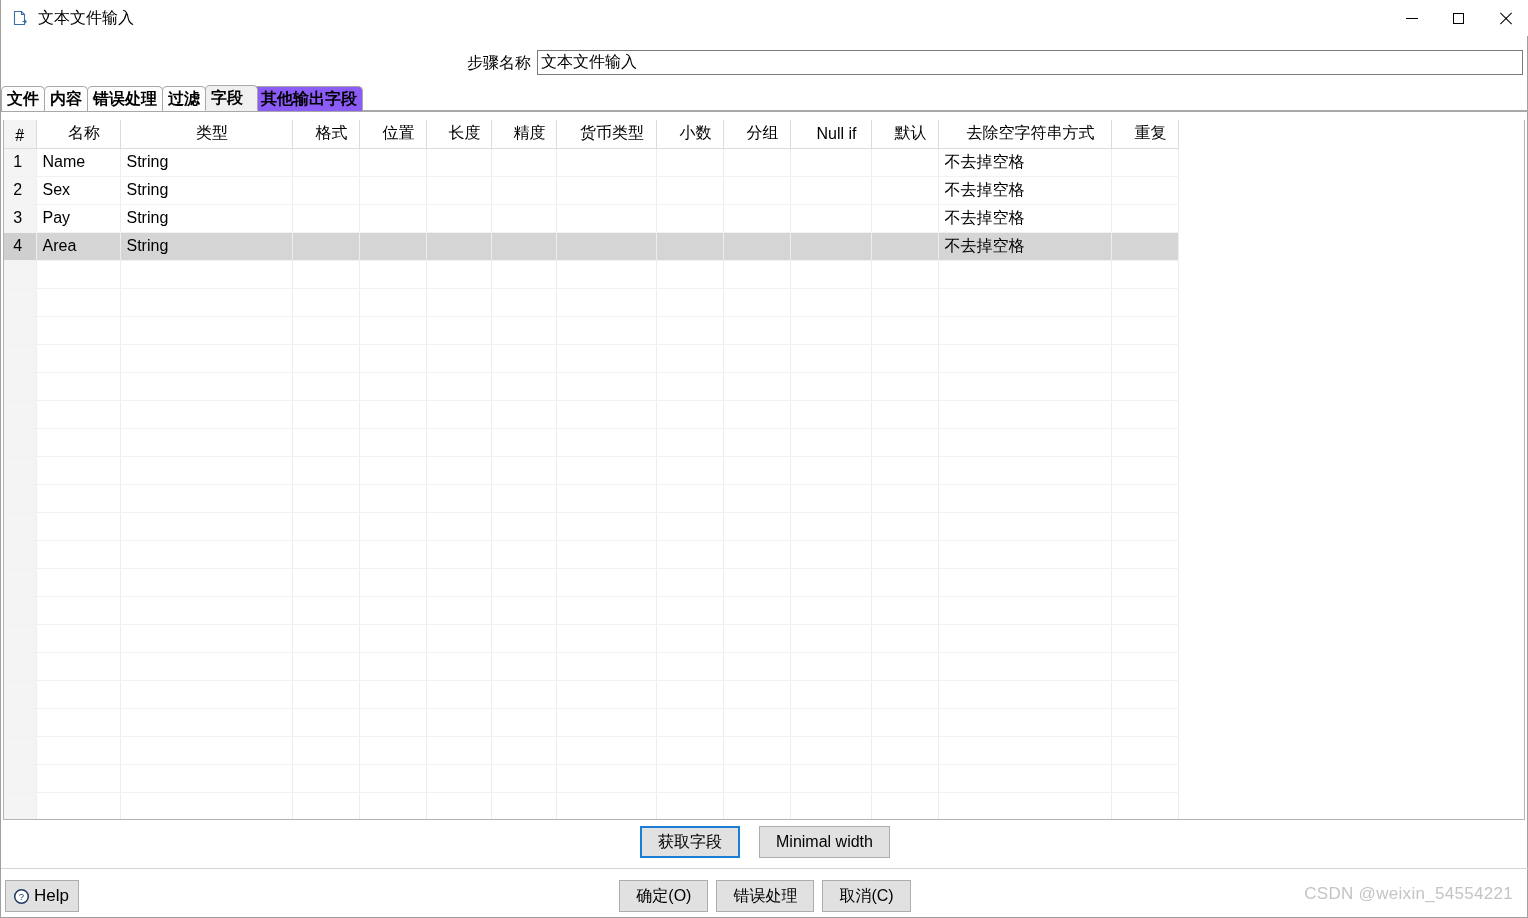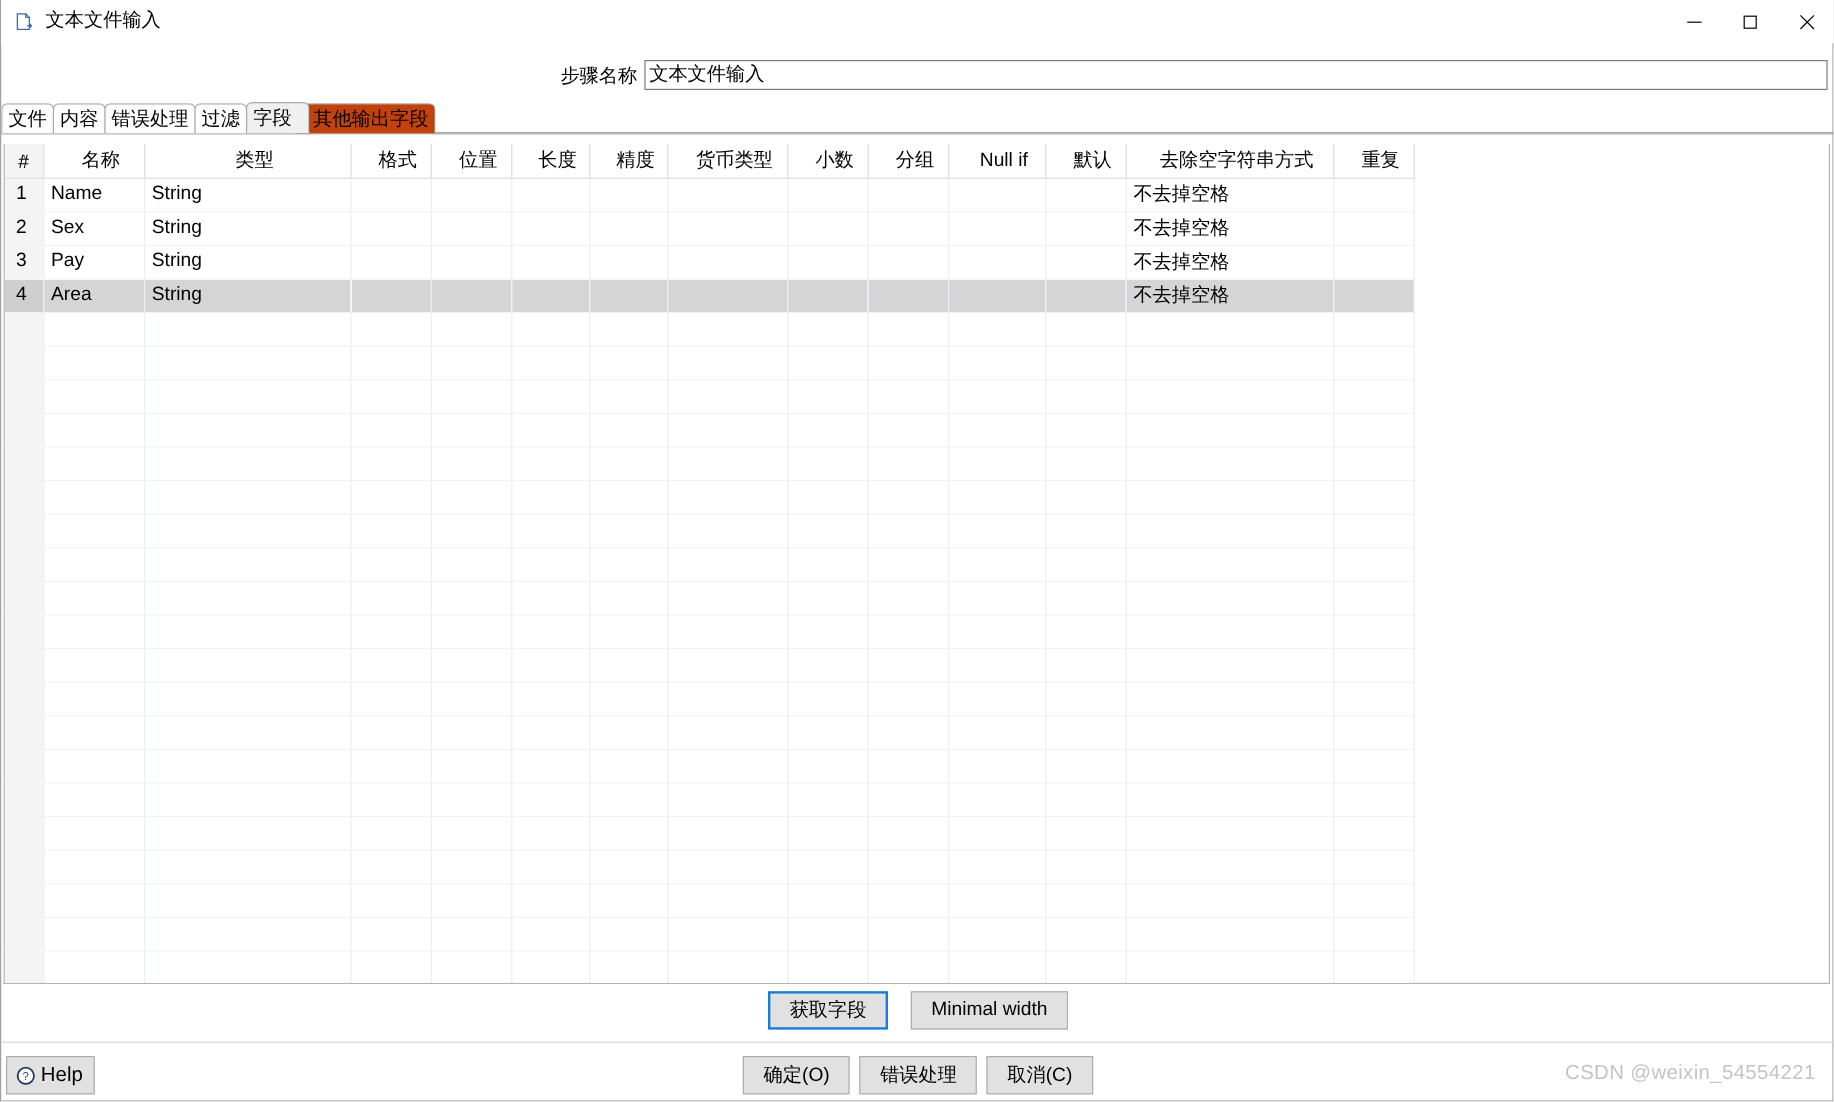--- a/index.html
+++ b/index.html
@@ -91,31 +91,32 @@
     display: flex; align-items: center;
     font-size: 16px; color: #000;
     background: #fdfdfd;
     border: 1px solid #a8a8a8;
     border-bottom: none;
     border-top-left-radius: 5px;
     border-top-right-radius: 5px;
     margin-right: -1px;
     white-space: nowrap;
     cursor: default;
+    font-weight: bold;
   }
   .tab.selected {
     background: #f0f0f0;
     padding-right: 14px;
     z-index: 3;
     height: 26px;
     border-bottom: 1px solid #f0f0f0;
   }
   .tab.after-selected {
     border-left: none;
-    background: #c2410c;
+    background: #8b5cf6;
     padding-left: 14px;
     margin-left: -10px;
     z-index: 1;
   }
   .tabstrip-filler {
     flex: 1; height: 25px;
     border-bottom: 1px solid #a8a8a8;
     margin-left: -1px;
   }
 

